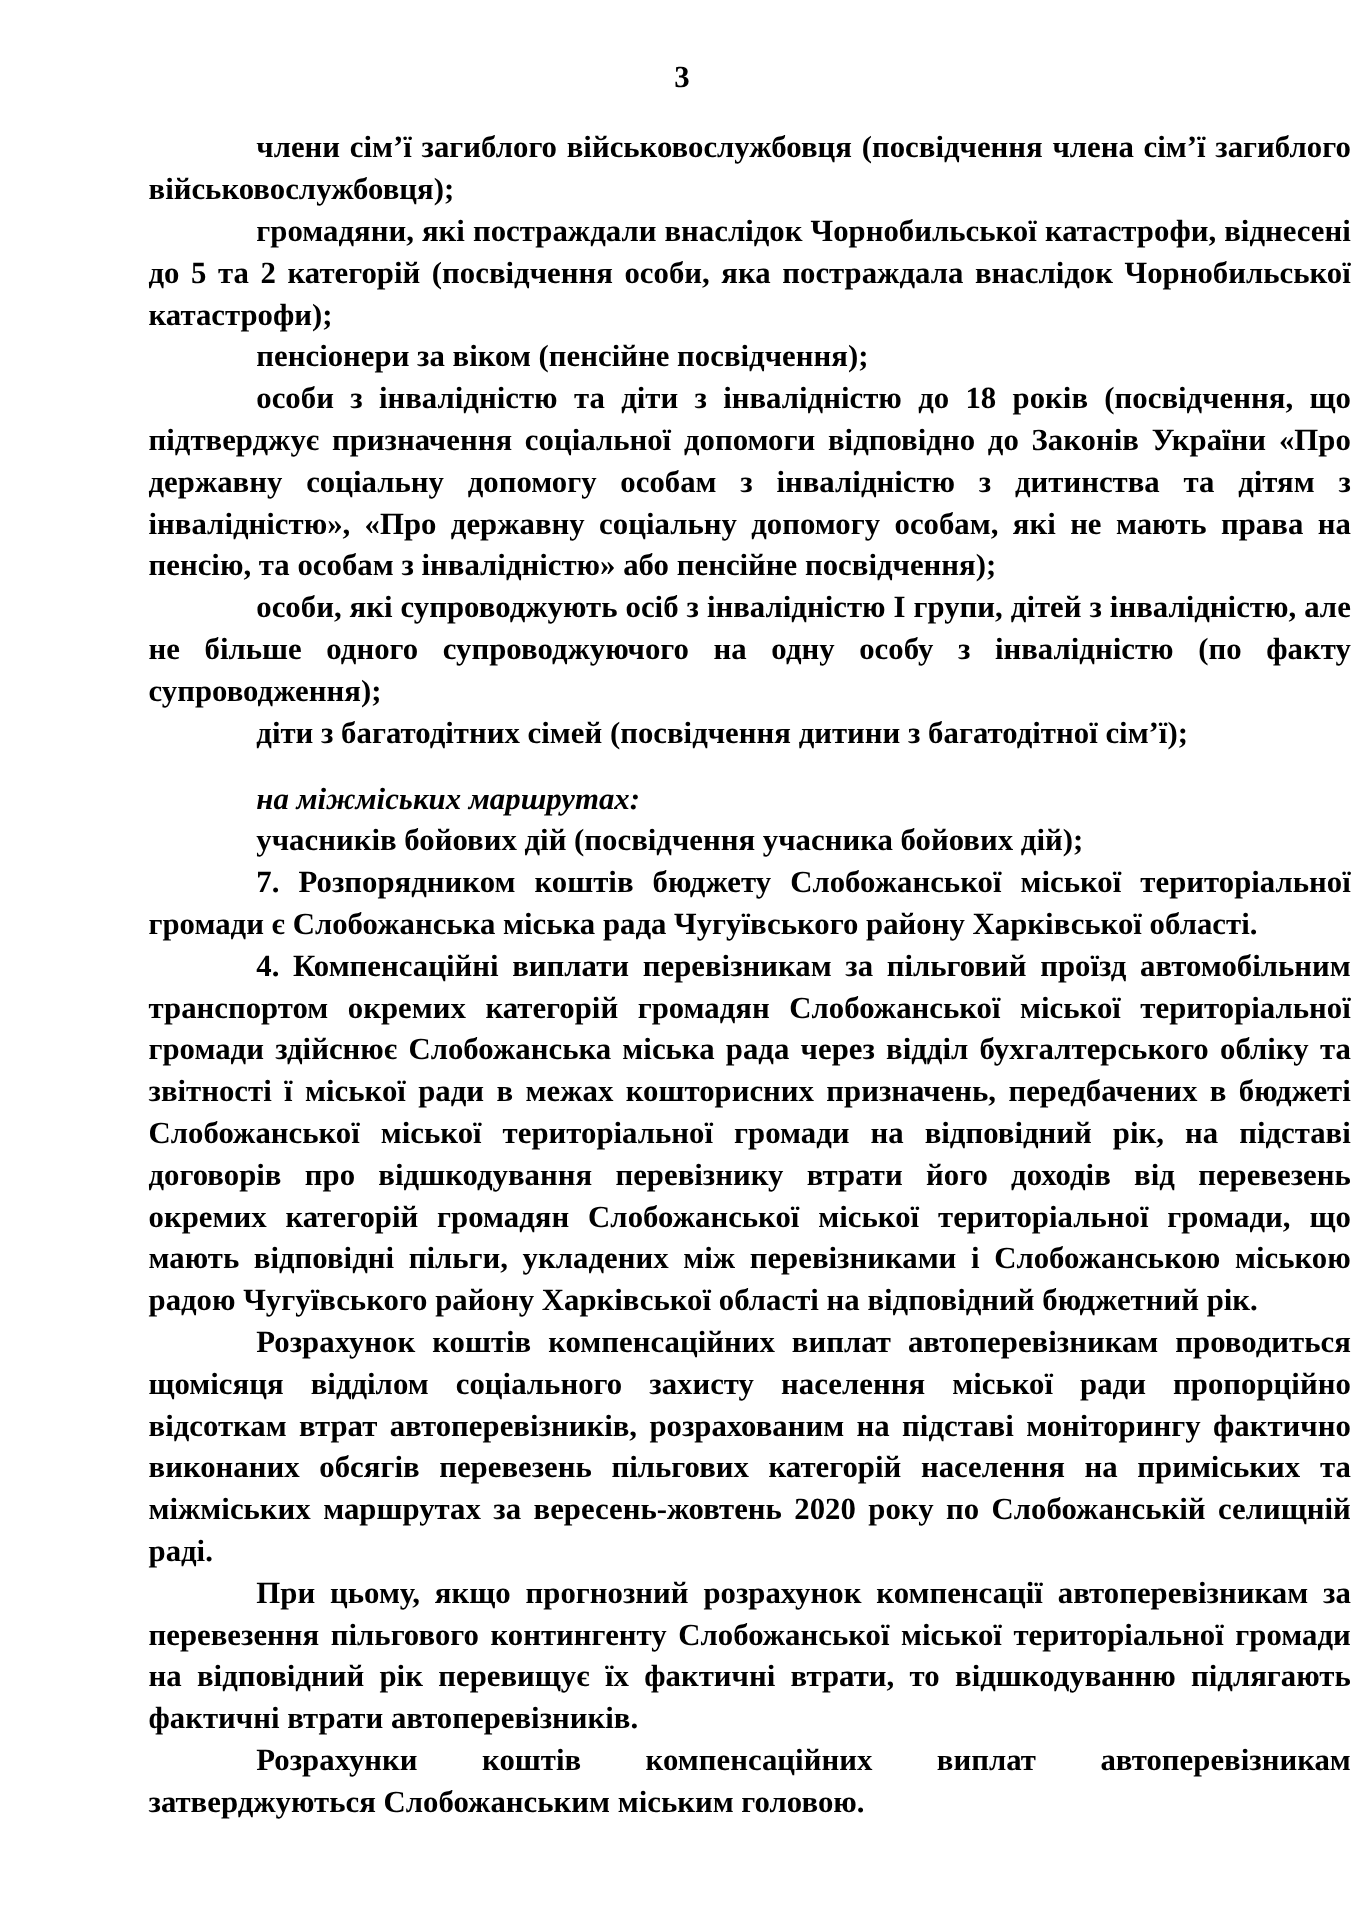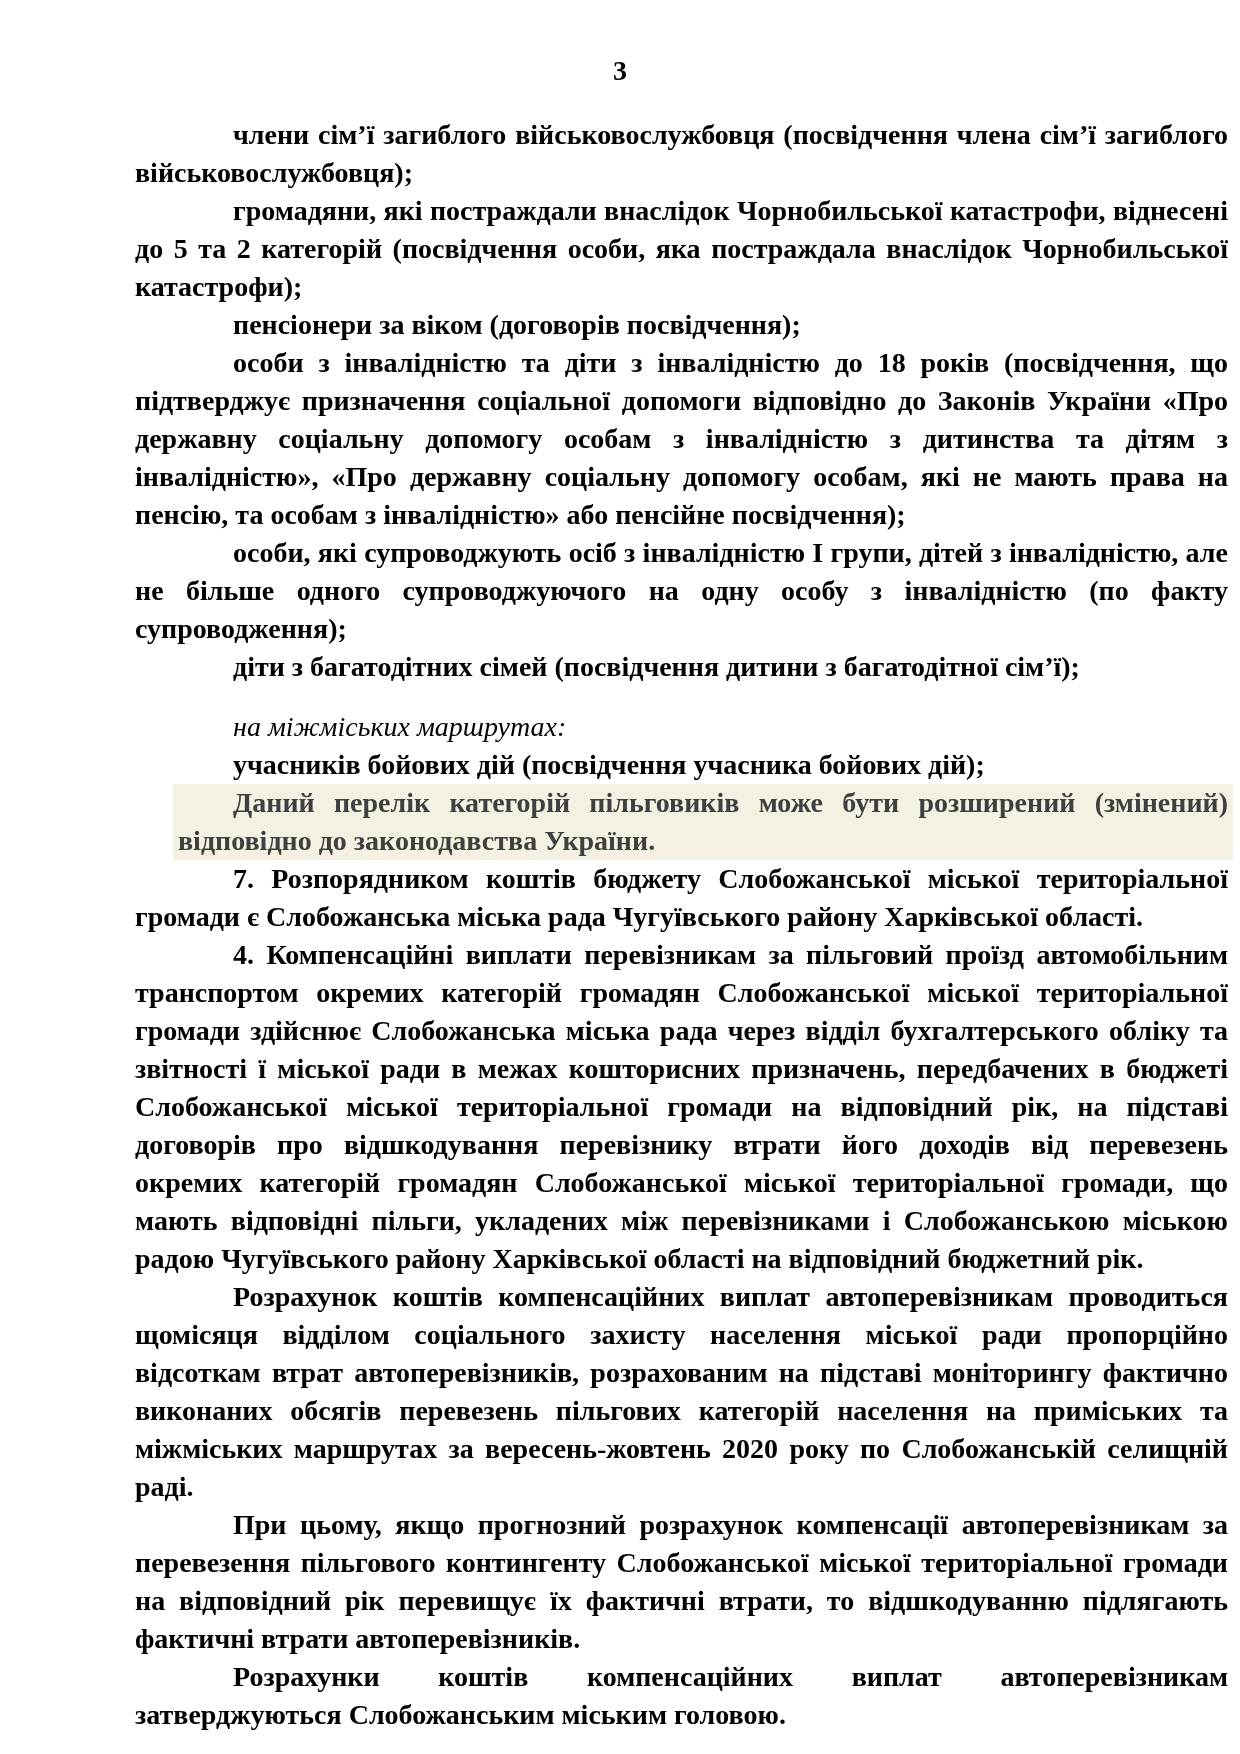--- a/index.html
+++ b/index.html
@@ -32,21 +32,21 @@
   }
   .para {
     margin: 0;
     text-indent: 98px;
     text-align: justify;
     text-justify: inter-word;
     font-weight: bold;
   }
   .para.italic-header {
     font-style: italic;
-    font-weight: normal;
+    font-weight: bold;
     text-align: left;
     margin-top: 22px;
   }
   .para.highlight {
     background: #f4f1e3;
     color: #3f3f3f;
     margin-left: 38px;
     padding-left: 5px;
     padding-right: 5px;
     margin-right: -5px;
@@ -54,26 +54,25 @@
   }
 </style>
 </head>
 <body>
 
 <div class="page">
   <div class="page-number">3</div>
   <div class="doc-body">
       <p class="para normal">члени сім’ї загиблого військовослужбовця (посвідчення члена сім’ї загиблого військовослужбовця);</p>
       <p class="para normal">громадяни, які постраждали внаслідок Чорнобильської катастрофи, віднесені до 5 та 2 категорій (посвідчення особи, яка постраждала внаслідок Чорнобильської катастрофи);</p>
-      <p class="para normal">пенсіонери за віком (договорів посвідчення);</p>
+      <p class="para normal">пенсіонери за віком (пенсійне посвідчення);</p>
       <p class="para normal">особи з інвалідністю та діти з інвалідністю до 18 років (посвідчення, що підтверджує призначення соціальної допомоги відповідно до Законів України «Про державну соціальну допомогу особам з інвалідністю з дитинства та дітям з інвалідністю», «Про державну соціальну допомогу особам, які не мають права на пенсію, та особам з інвалідністю» або пенсійне посвідчення);</p>
       <p class="para normal">особи, які супроводжують осіб з інвалідністю I групи, дітей з інвалідністю, але не більше одного супроводжуючого на одну особу з інвалідністю (по факту супроводження);</p>
       <p class="para normal">діти з багатодітних сімей (посвідчення дитини з багатодітної сім’ї);</p>
       <p class="para italic-header">на міжміських маршрутах:</p>
       <p class="para normal">учасників бойових дій (посвідчення учасника бойових дій);</p>
-      <p class="para highlight" style="background: rgb(244, 241, 227); color: rgb(63, 63, 63);">Даний перелік категорій пільговиків може бути розширений (змінений) відповідно до законодавства України.</p>
       <p class="para normal">7. Розпорядником коштів бюджету Слобожанської міської територіальної громади є Слобожанська міська рада Чугуївського району Харківської області.</p>
       <p class="para normal">4. Компенсаційні виплати перевізникам за пільговий проїзд автомобільним транспортом окремих категорій громадян Слобожанської міської територіальної громади здійснює Слобожанська міська рада через відділ бухгалтерського обліку та звітності ї міської ради в межах кошторисних призначень, передбачених в бюджеті Слобожанської міської територіальної громади на відповідний рік, на підставі договорів про відшкодування перевізнику втрати його доходів від перевезень окремих категорій громадян Слобожанської міської територіальної громади, що мають відповідні пільги, укладених між перевізниками і Слобожанською міською радою Чугуївського району Харківської області на відповідний бюджетний рік.</p>
       <p class="para normal">Розрахунок коштів компенсаційних виплат автоперевізникам проводиться щомісяця відділом соціального захисту населення міської ради пропорційно відсоткам втрат автоперевізників, розрахованим на підставі моніторингу фактично виконаних обсягів перевезень пільгових категорій населення на приміських та міжміських маршрутах за вересень-жовтень 2020 року по Слобожанській селищній раді.</p>
       <p class="para normal">При цьому, якщо прогнозний розрахунок компенсації автоперевізникам за перевезення пільгового контингенту Слобожанської міської територіальної громади на відповідний рік перевищує їх фактичні втрати, то відшкодуванню підлягають фактичні втрати автоперевізників.</p>
       <p class="para normal">Розрахунки коштів компенсаційних виплат автоперевізникам затверджуються Слобожанським міським головою.</p>
     </div>
 </div>
 
 </body></html>

